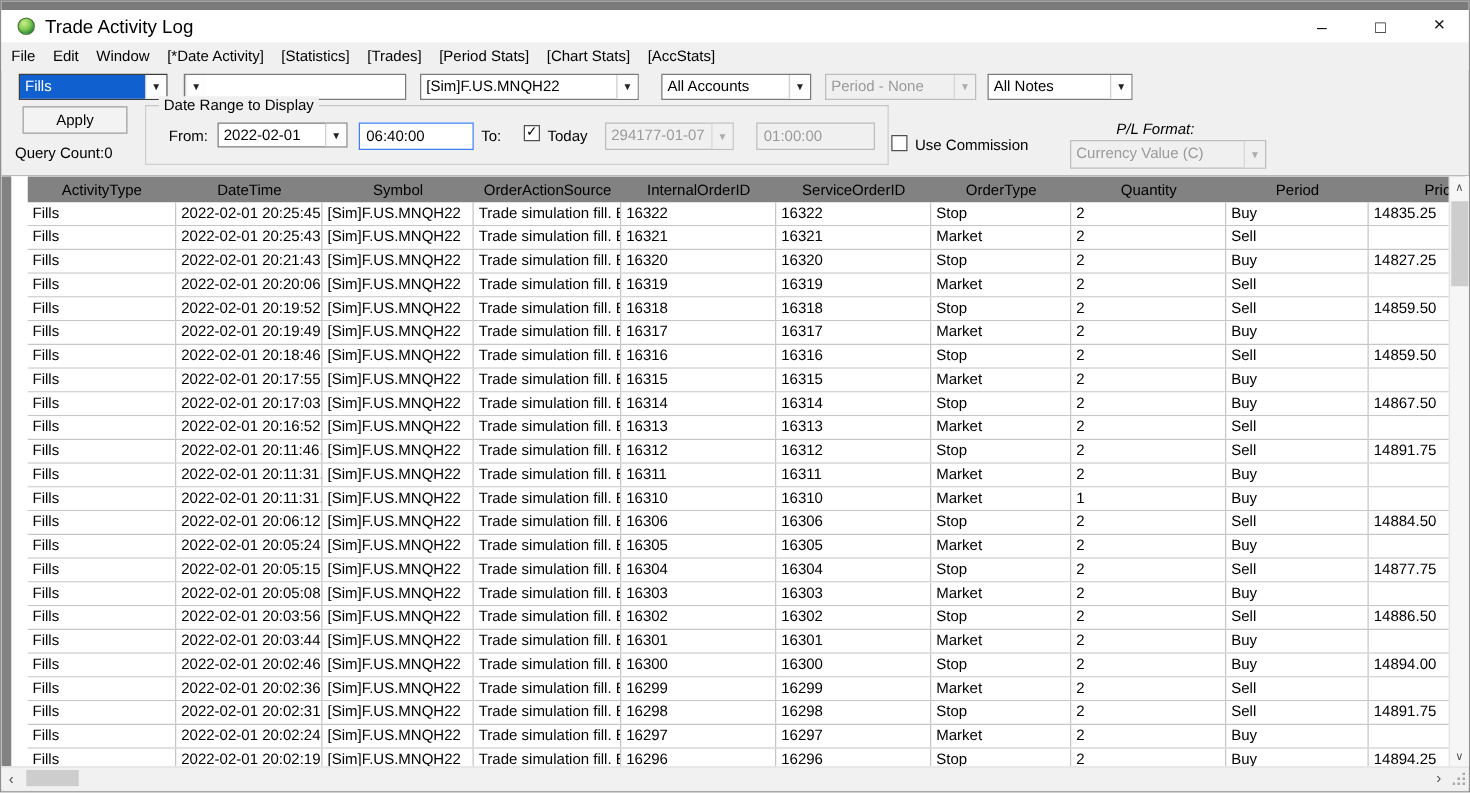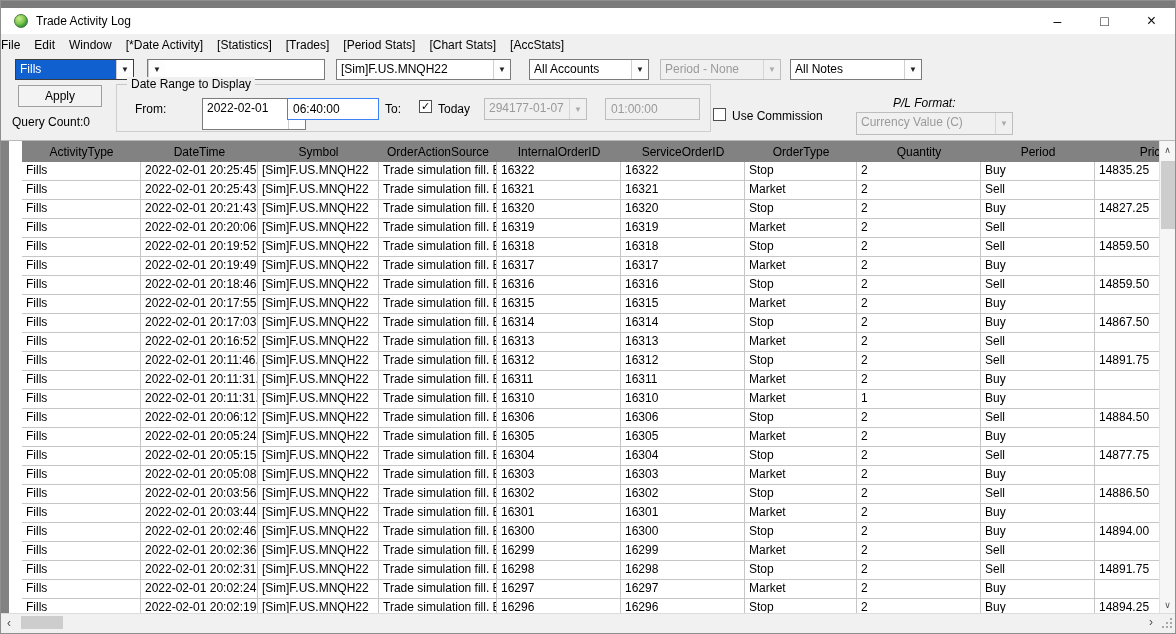--- a/index.html
+++ b/index.html
@@ -5,27 +5,27 @@
   html,body{margin:0;padding:0;background:#d9d9d9;}
   *{box-sizing:border-box;font-family:"Liberation Sans",sans-serif;}
   .window{position:relative;width:1176px;height:634px;background:#f0f0f0;
     border:1px solid #8f8f8f;overflow:hidden;display:flex;flex-direction:column;}
   .top-strip{height:7px;background:#7b7b7b;flex:0 0 auto;}
   
   .titlebar{height:26px;background:#ffffff;display:flex;align-items:center;flex:0 0 auto;}
   .app-icon{width:14px;height:14px;border-radius:50%;margin:0 8px 0 13px;
     background:radial-gradient(circle at 35% 30%, #cdeb8e 0%, #7ec94f 45%, #2e8f3c 75%, #1d6a55 100%);
     border:1px solid #4a7a3a;}
-  .title{font-size:12px;color:#000;}
+  .title{font-size:15px;color:#000;}
   .win-controls{margin-left:auto;display:flex;height:100%;}
   .wbtn{width:47px;height:100%;display:flex;align-items:center;justify-content:center;
     font-size:14px;color:#111;cursor:default;}
   .wbtn.close{font-size:16px;}
   
-  .menubar{height:22px;display:flex;align-items:center;flex:0 0 auto;background:#f0f0f0;}
+  .menubar{height:22px;display:flex;align-items:center;padding-left:8px;flex:0 0 auto;background:#f0f0f0;}
   .menu-item{font-size:12px;color:#000;margin-right:14px;white-space:nowrap;}
   
   .toolbar1{position:relative;height:28px;flex:0 0 auto;}
   .toolbar2{position:relative;height:57px;flex:0 0 auto;border-bottom:1px solid #b9b9b9;}
   .combo{position:absolute;height:21px;background:#fff;border:1px solid #7a7a7a;
     display:flex;align-items:stretch;font-size:12px;}
   .combo .ctext{flex:1;padding:2px 1px 0 4px;white-space:nowrap;overflow:hidden;color:#000;}
   .combo .cbtn{width:17px;border-left:1px solid #cfcfcf;background:#fdfdfd;
     display:flex;align-items:center;justify-content:center;font-size:8px;color:#222;}
   .combo.focusblue{border-color:#3c3c3c;}
@@ -114,34 +114,34 @@
       <span class="cbtn">▼</span>
     </div>
     <div class="combo" style="left:528px;top:3px;width:120px;">
       <span class="ctext">All Accounts</span>
       <span class="cbtn">▼</span>
     </div>
     <div class="combo disabled" style="left:659px;top:3px;width:121px;">
       <span class="ctext">Period - None</span>
       <span class="cbtn">▼</span>
     </div>
-    <div class="combo" style="left:789px;top:3px;width:132px;">
+    <div class="combo" style="left:789px;top:3px;width:116px;">
       <span class="ctext">All Notes</span>
       <span class="cbtn">▼</span>
     </div>
   </div>
 
   <div class="toolbar2">
     <div class="button">Apply</div>
     <div class="label" style="left:11px;top:31px;">Query Count:0</div>
 
     <div class="groupbox">
       <div class="grouplabel">Date Range to Display</div>
       <div class="label" style="left:18px;top:17px;">From:</div>
-      <div class="combo" style="left:57px;top:13px;width:104px;height:32px;margin-left:28px;">
+      <div class="combo" style="left:57px;top:13px;width:104px;height:20px;">
         <span class="ctext">2022-02-01</span>
         <span class="cbtn">▼</span>
       </div>
       <div class="field" style="left:170px;top:13px;width:92px;">06:40:00</div>
       <div class="label" style="left:268px;top:17px;">To:</div>
       <div class="checkbox" style="left:302px;top:15px;"><span>✓</span></div>
       <div class="label" style="left:321px;top:17px;">Today</div>
       <div class="combo disabled" style="left:367px;top:13px;width:103px;height:22px;">
         <span class="ctext">294177-01-07</span>
         <span class="cbtn">▼</span>

